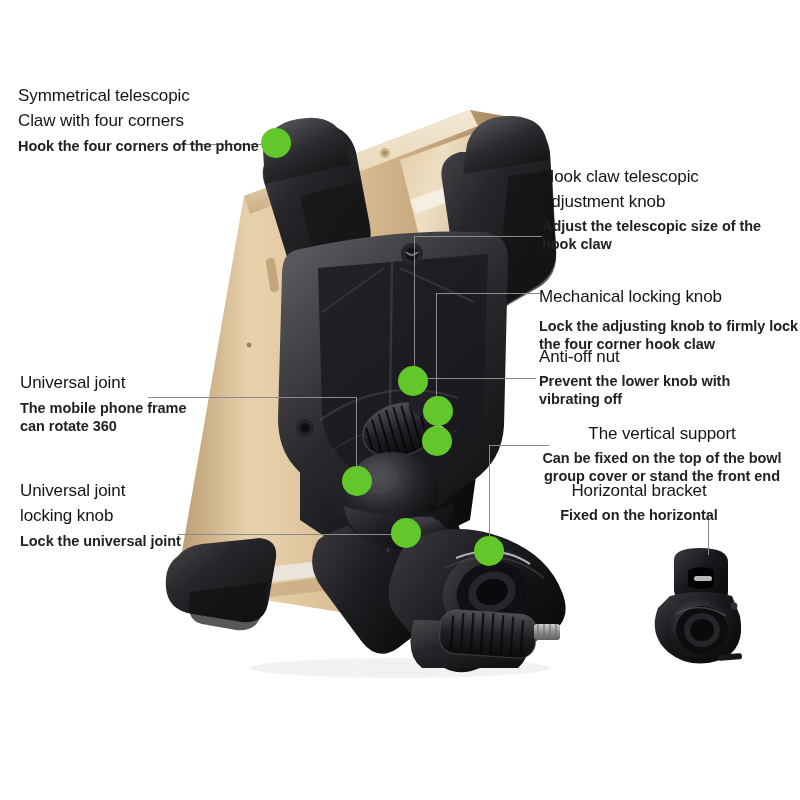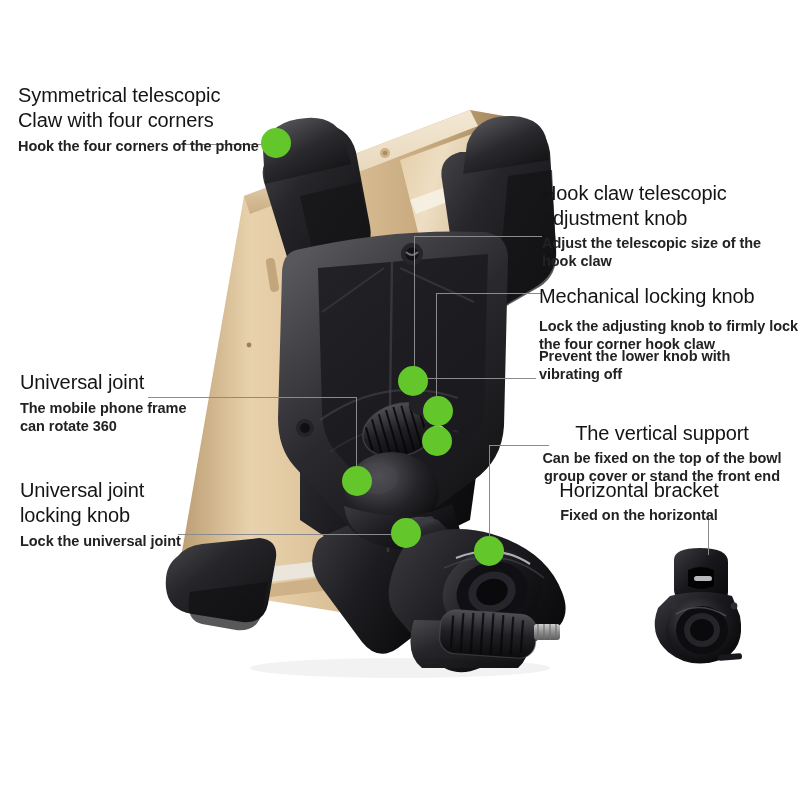--- a/index.html
+++ b/index.html
@@ -13,21 +13,21 @@
     height: 800px;
     background: #ffffff;
     overflow: hidden;
     font-family: "Liberation Sans", sans-serif;
     color: #1a1a1a;
   }
 
   
   .callout { position: absolute; z-index: 40; }
   .callout .title {
-    font-size: 20px;
+    font-size: 17px;
     line-height: 25px;
     font-weight: 400;
     color: #141414;
     white-space: pre-line;
     letter-spacing: -0.1px;
   }
   .callout .desc {
     font-size: 14.5px;
     line-height: 18px;
     font-weight: 700;
@@ -294,34 +294,35 @@
   <div class="dot" style="left:391px; top:518px; width:30px; height:30px; background:#63c72b;"></div>
 
   <div class="dot" style="left:474px; top:536px; width:30px; height:30px; background:#63c72b;"></div>
 
   <div class="callout" style="left:18px; top:83px; width:300px;">
     <div class="title">Symmetrical telescopic
 Claw with four corners</div>
     <div class="desc" style="margin-top:4px;">Hook the four corners of the phone</div>
   </div>
 
-  <div class="callout right" style="left:542px; top:181px; width:258px;">
+  <div class="callout right" style="left:542px; top:164px; width:258px;">
     <div class="title">Hook claw telescopic
 adjustment knob</div>
     <div class="desc" style="margin-top:3px;">Adjust the telescopic size of the
 hook claw</div>
   </div>
 
   <div class="callout right" style="left:539px; top:284px; width:262px;">
     <div class="title">Mechanical locking knob</div>
     <div class="desc" style="margin-top:8px;">Lock the adjusting knob to firmly lock
 the four corner hook claw</div>
   </div>
 
   <div class="callout right" style="left:539px; top:344px; width:250px;">
+    <div class="title">Anti-off nut</div>
     <div class="desc" style="margin-top:3px;">Prevent the lower knob with
 vibrating off</div>
   </div>
 
   <div class="callout center-al" style="left:505px; top:478px; width:268px;">
     <div class="title">Horizontal bracket</div>
     <div class="desc" style="margin-top:3px;">Fixed on the horizontal</div>
   </div>
 
   <div class="callout center-al" style="left:525px; top:421px; width:274px;">

